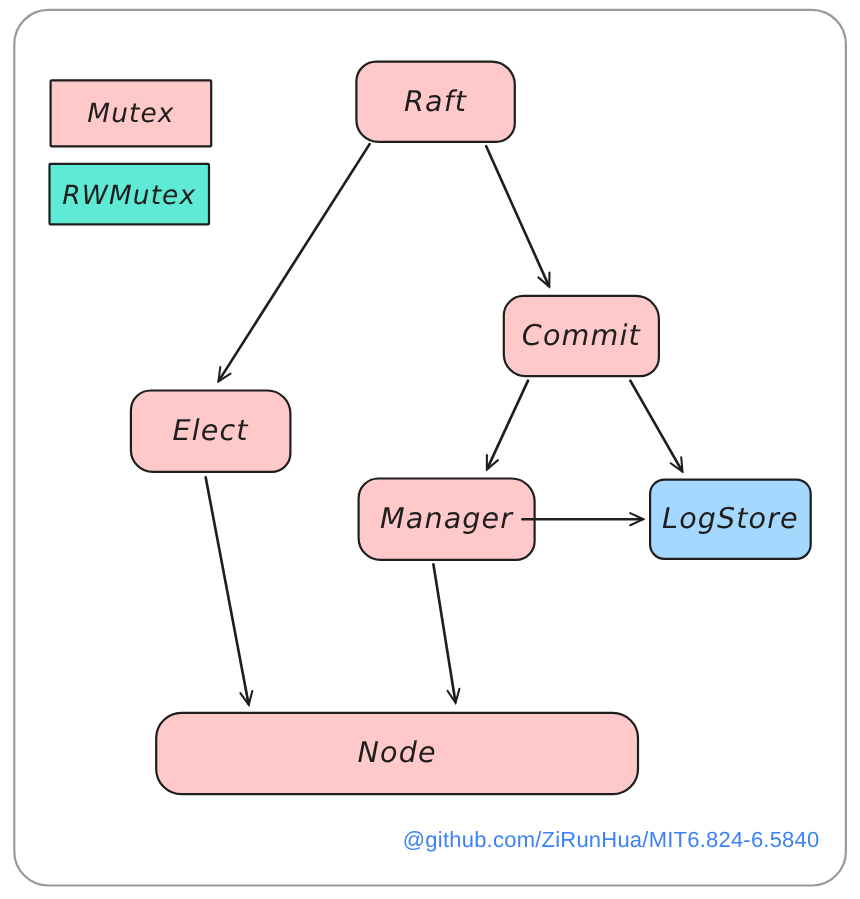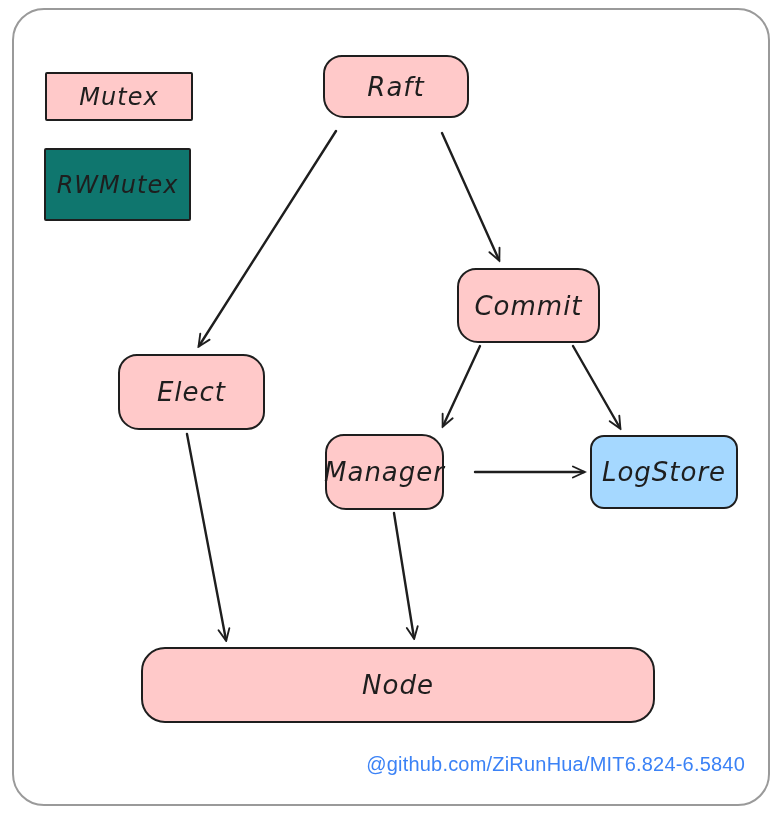--- a/index.html
+++ b/index.html
@@ -62,48 +62,48 @@
     letter-spacing: 0.2px;
   }
 </style>
 </head>
 <body>
 
 <div class="stage">
 
   <div class="frame"></div>
 
-  <div class="box legendbox" style="left: 45px; top: 72px; width: 148px; height: 49px; background-color: rgb(255, 201, 201);">
+  <div class="box legendbox" style="left: 45px; top: 72px; width: 148px; height: 62px; background-color: rgb(255, 201, 201);">
     <span>Mutex</span>
   </div>
-  <div class="box legendbox" style="left: 44px; top: 148px; width: 147px; height: 73px; background-color: #0f766e; font-style: italic;">
+  <div class="box legendbox" style="left: 44px; top: 148px; width: 147px; height: 57px; background-color: #5eead4; font-style: italic;">
     <span>RWMutex</span>
   </div>
 
-  <div class="box rounded" style="left: 323px; top: 55px; width: 146px; height: 63px; background-color: rgb(255, 201, 201);">
+  <div class="box rounded" style="left: 323px; top: 55px; width: 146px; height: 75px; background-color: rgb(255, 201, 201);">
     <span>Raft</span>
   </div>
 
   <div class="box rounded" style="left: 457px; top: 268px; width: 143px; height: 75px; background-color: rgb(255, 201, 201);">
     <span>Commit</span>
   </div>
 
   <div class="box rounded" style="left: 118px; top: 354px; width: 147px; height: 76px; background-color: rgb(255, 201, 201);">
     <span>Elect</span>
   </div>
 
-  <div class="box rounded" style="left: 325px; top: 434px; width: 119px; height: 76px; background-color: rgb(255, 201, 201);">
+  <div class="box rounded" style="left: 325px; top: 434px; width: 162px; height: 76px; background-color: rgb(255, 201, 201);">
     <span>Manager</span>
   </div>
 
   <div class="box rounded" style="left: 590px; top: 435px; width: 148px; height: 74px; background-color: rgb(165, 216, 255); border-radius: 14px;">
     <span>LogStore</span>
   </div>
 
-  <div class="box rounded" style="left: 141px; top: 647px; width: 514px; height: 76px; border-radius: 24px; background-color: rgb(255, 201, 201);">
+  <div class="box rounded" style="left: 141px; top: 647px; width: 440px; height: 76px; border-radius: 24px; background-color: rgb(255, 201, 201);">
     <span>Node</span>
   </div>
 
   <svg class="edges" width="782" height="817" viewBox="0 0 782 817" aria-hidden="true">
     <defs>
       <marker id="arrowhead" viewBox="0 0 20 20" refX="17" refY="10" markerWidth="17" markerHeight="17" orient="auto-start-reverse" markerUnits="userSpaceOnUse">
         <path d="M4 3.5 L18 10 L4 16.5" fill="none" stroke="#1e1e1e" stroke-width="2.2" stroke-linecap="round"></path>
       </marker>
     </defs>
     <line class="edge" x1="336" y1="131" x2="199" y2="346" marker-end="url(#arrowhead)"></line>

